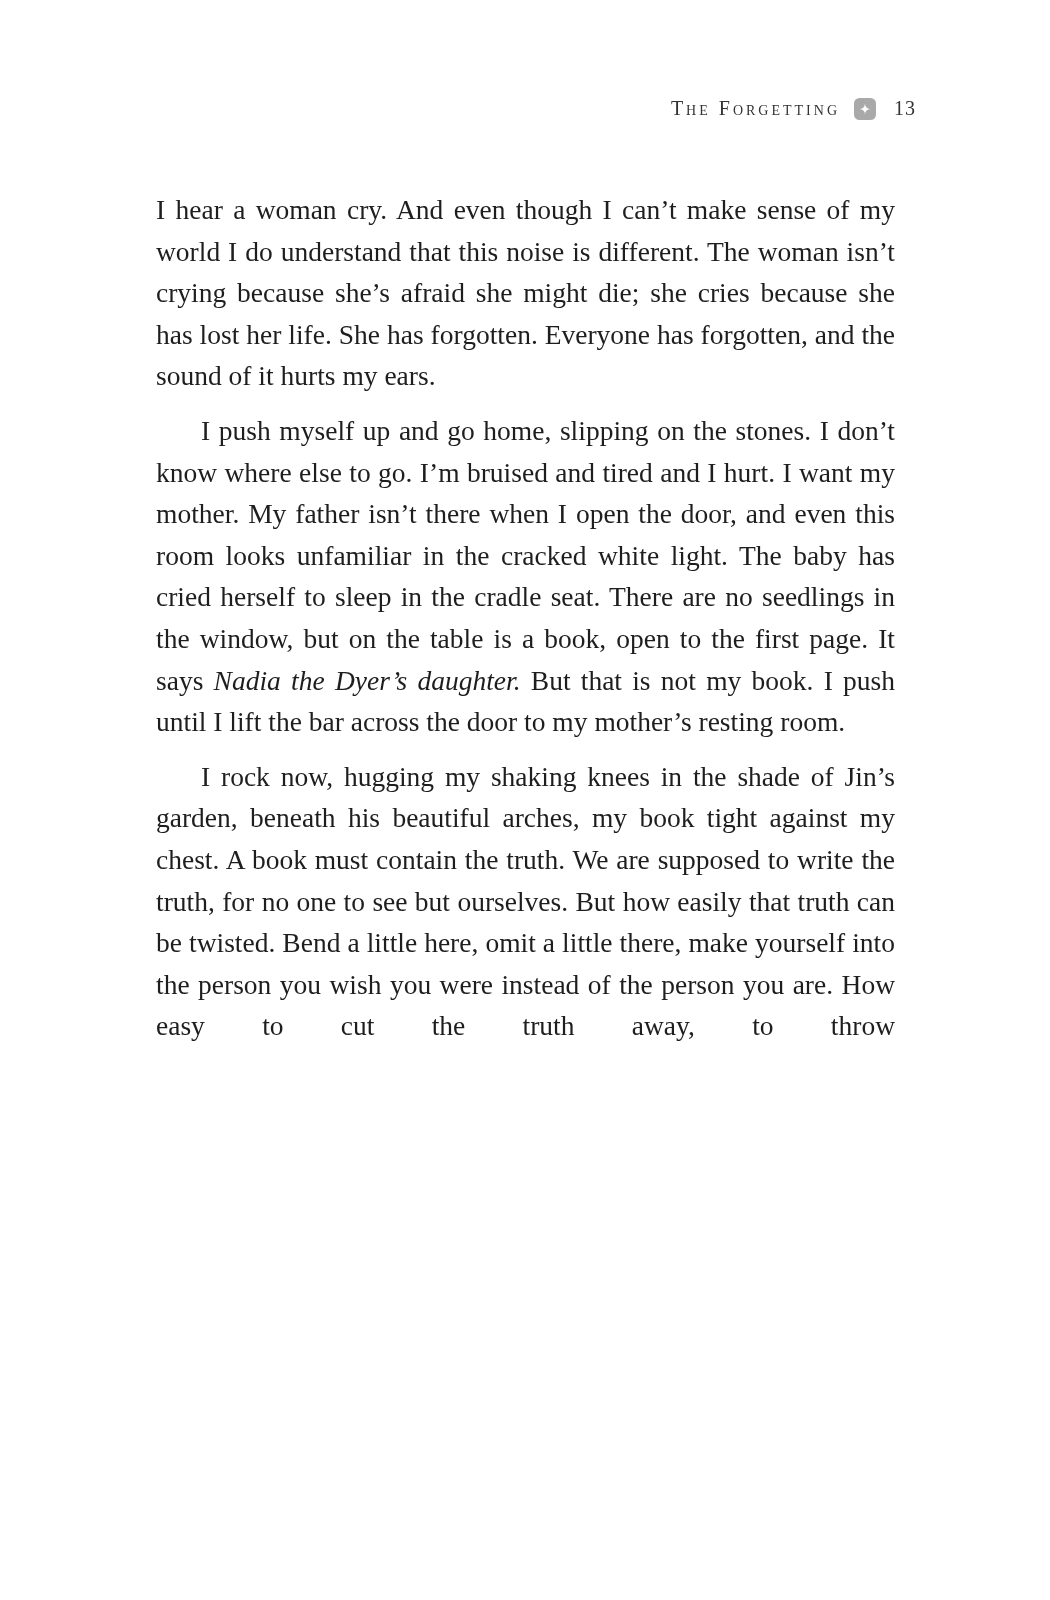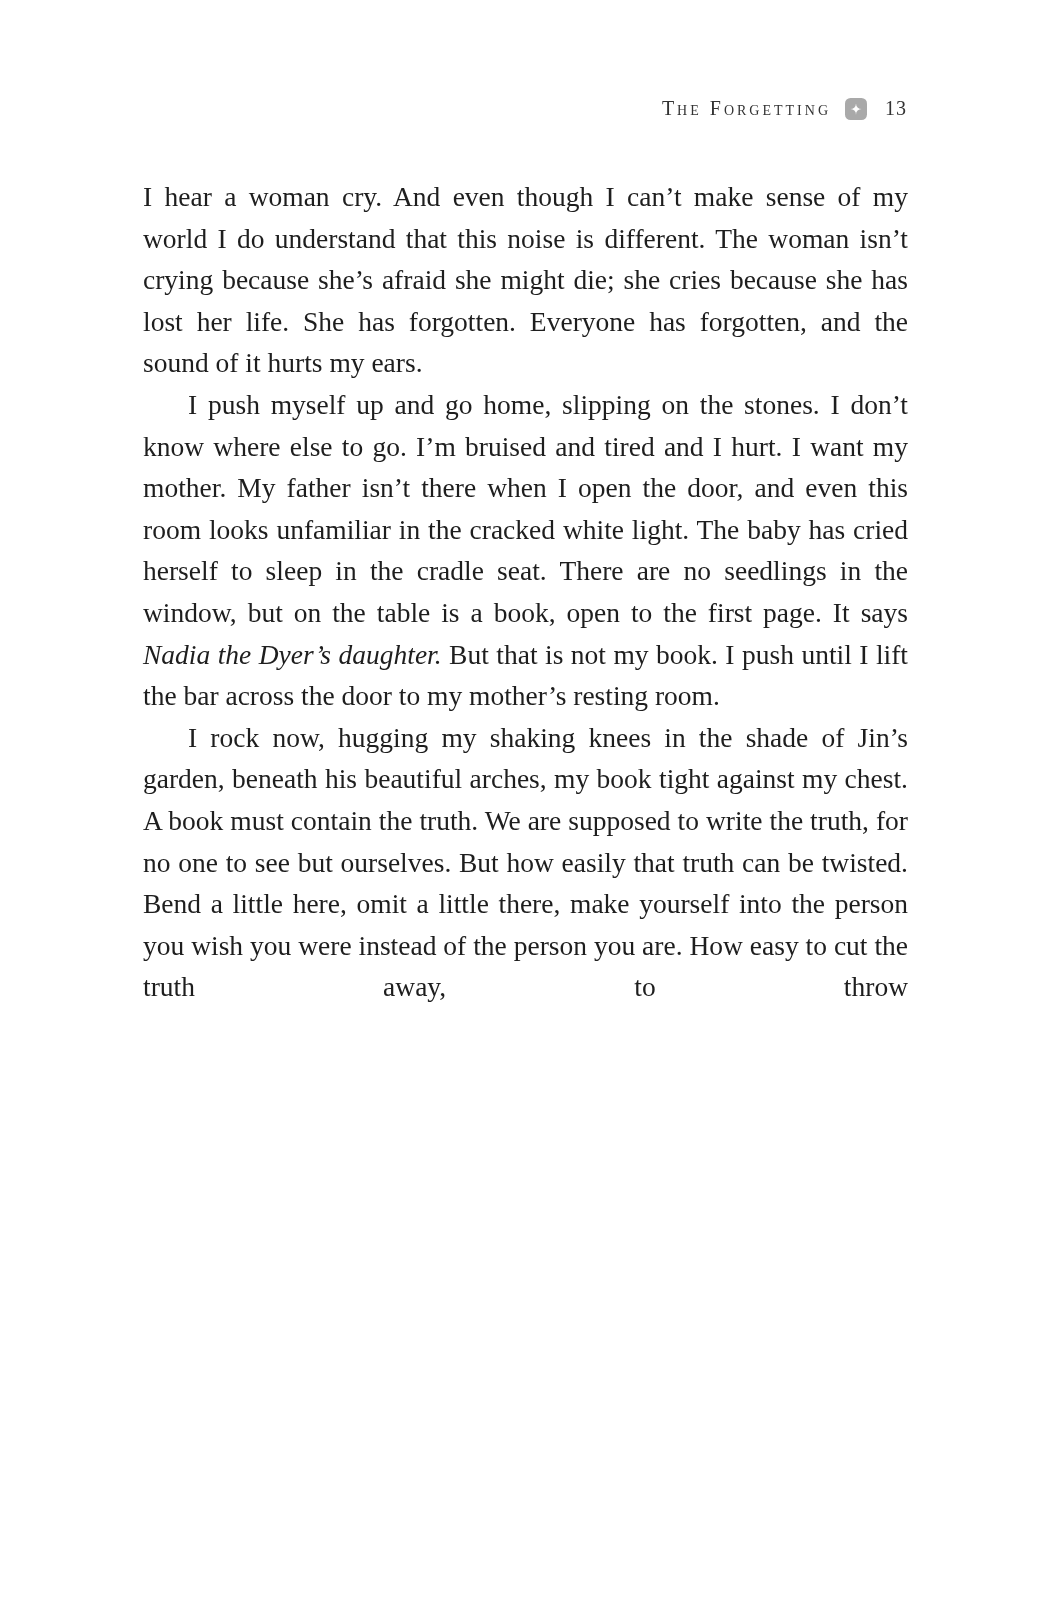--- a/index.html
+++ b/index.html
@@ -1,29 +1,29 @@
 <!DOCTYPE html>
 <html><head>
 <meta charset="utf-8">
 <style>
   html, body { margin: 0; padding: 0; background: #ffffff; }
   body { width: 1050px; height: 1600px; position: relative; overflow: hidden;
          font-family: "Liberation Serif", "DejaVu Serif", serif; color: #1e1e1e; }
-  .running-head { position: absolute; top: 97px; right: 143px; display: flex; align-items: center;
+  .running-head { position: absolute; top: 97px; right: 134px; display: flex; align-items: center;
                   font-size: 20px; letter-spacing: 3px; color: #333; font-variant: small-caps; }
   .running-head .title { margin-right: 14px; }
   .ornament { width: 22px; height: 22px; margin-right: 18px; position: relative; }
   .ornament span { position: absolute; width: 11px; height: 11px; background: #9a9a9a; border-radius: 50% 0 50% 0; opacity: 0.85; }
   .ornament .p1 { left: 0; top: 0; }
   .ornament .p2 { right: 0; top: 0; transform: rotate(90deg); }
   .ornament .p3 { left: 0; bottom: 0; transform: rotate(270deg); }
   .ornament .p4 { right: 0; bottom: 0; transform: rotate(180deg); }
   .running-head .page-num { letter-spacing: 1px; font-variant: normal; }
   .text { position: absolute; top: 176px; left: 143px; width: 765px; font-size: 27.5px; line-height: 41.6px; }
-  .text p { margin: 0; text-align: justify; text-align-last: left; }
+  .text p { margin: 13px; text-align: justify; text-align-last: left; }
   .text p.indent { text-indent: 45px; }
   .text p.cont { text-align-last: justify; }
   em { }
 </style>
 </head>
 <body>
 
 <div class="running-head">
   <span class="title">The Forgetting</span>
   <span class="ornament">

